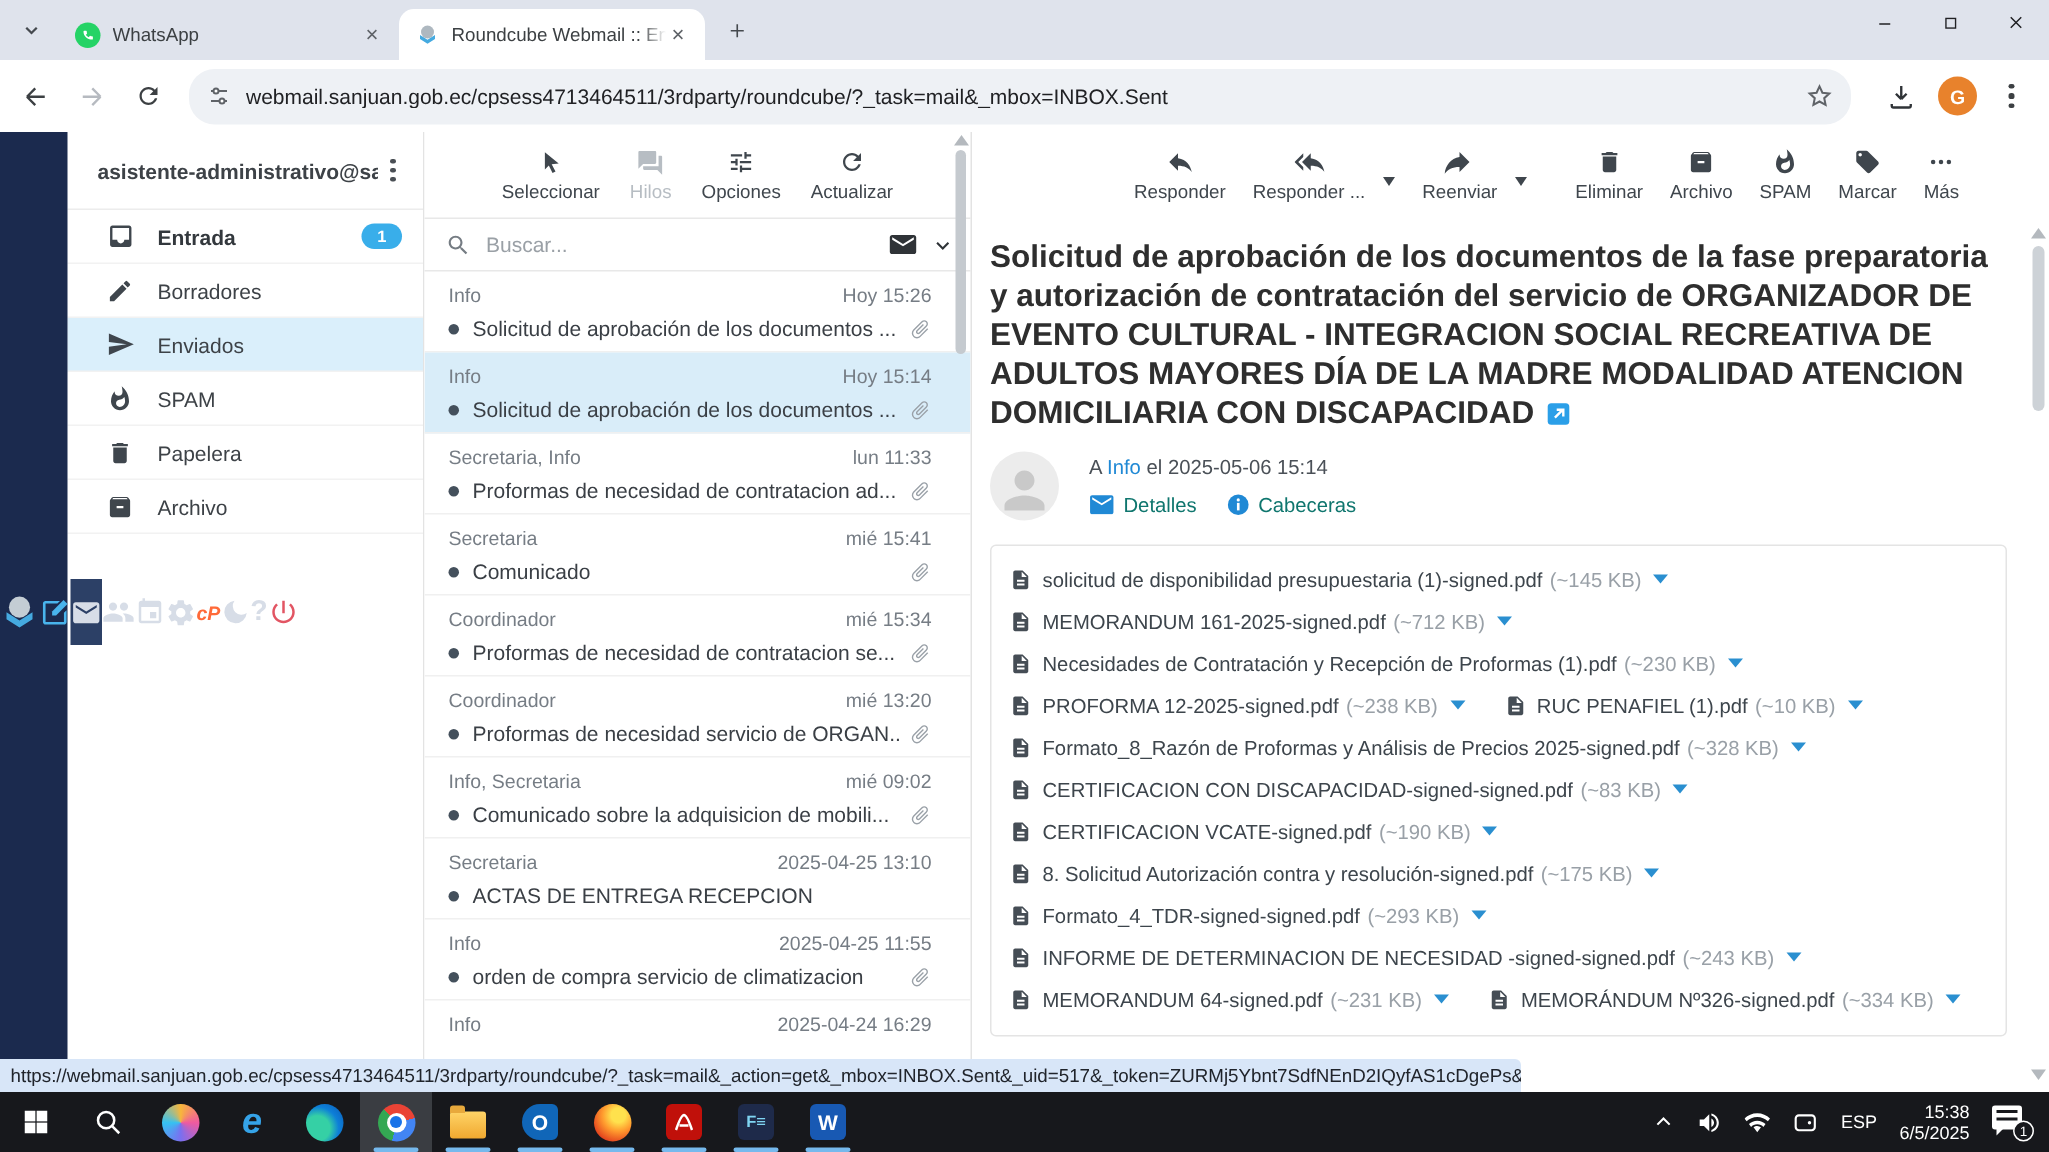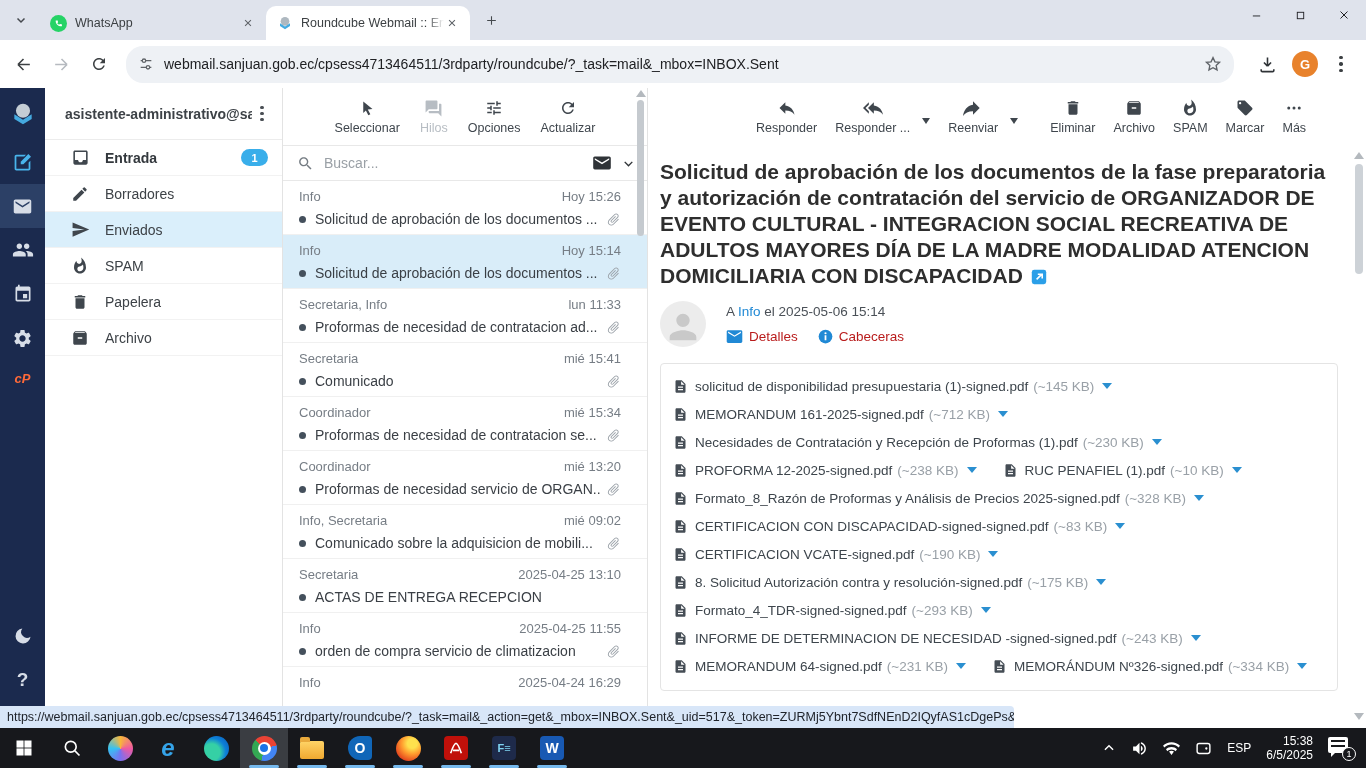--- a/index.html
+++ b/index.html
@@ -25,21 +25,21 @@
   .navbtn { width:30px; height:30px; margin-left:8px; display:flex; align-items:center; justify-content:center; color:#3c4043; flex:none; }
   .navbtn.disabled { color:#b6bac0; }
   .urlpill { flex:1; height:37px; margin:0 10px 0 12px; background:#eef1f5; border-radius:17px; display:flex; align-items:center; padding:0 12px; min-width:0; }
   .urltext { flex:1; font-size:14px; color:#202124; white-space:nowrap; overflow:hidden; margin-left:10px; }
   .avatar-g { width:26px; height:26px; border-radius:50%; background:#e8822c; color:#fff; font-size:13px; font-weight:bold; display:flex; align-items:center; justify-content:center; margin-left:10px; flex:none; }
   .kebab { width:26px; height:26px; margin:0 12px 0 10px; display:flex; flex-direction:column; align-items:center; justify-content:center; gap:3px; flex:none; }
   .kebab i { width:3.5px; height:3.5px; border-radius:50%; background:#3c4043; }
 
   
   .app { position:absolute; top:88px; left:0; right:0; bottom:40px; display:flex; }
-  .rail { width:45px; background:#1b2a4e; display:flex; flex-direction:column; align-items:center; flex:none; position:relative; }
+  .rail { width:45px; background:#1b2a4e; display:flex; flex-direction:row; align-items:center; flex:none; position:relative; }
   .rail .ric { width:45px; height:44px; display:flex; align-items:center; justify-content:center; color:#d7dde7; }
   .rail .ric.sel { background:#2c4066; }
   .rail .spacer { flex:1; }
   .cp-logo { color:#ff6a39; font-weight:bold; font-style:italic; font-size:13px; }
 
   .folders { width:238px; background:#fff; border-right:1px solid #e3e3e3; flex:none; }
   .acct { height:52px; display:flex; align-items:center; padding:0 10px 0 20px; border-bottom:1px solid #ececec; }
   .acct .name { flex:1; font-size:14px; font-weight:bold; color:#3d4247; white-space:nowrap; overflow:hidden; }
   .vdots { width:20px; height:24px; display:flex; flex-direction:column; align-items:center; justify-content:center; gap:2.5px; }
   .vdots i { width:3.5px; height:3.5px; border-radius:50%; background:#4a4f55; }
@@ -78,21 +78,21 @@
   .rtoolbar { height:57px; display:flex; align-items:center; padding-left:108px; gap:18px; flex:none; }
   .caret-dn { width:0; height:0; border-left:4.5px solid transparent; border-right:4.5px solid transparent; border-top:6px solid #3f464d; margin:8px 0 0 -6px; }
   .rbody { flex:1; overflow:hidden; padding:14px 26px 0 12px; }
   .subject { font-size:21px; line-height:26px; font-weight:bold; color:#2e2e2e; }
   .extlink { display:inline-block; vertical-align:-2px; margin-left:8px; }
   .meta { display:flex; margin-top:12px; }
   .mavatar { width:46px; height:46px; border-radius:50%; background:#ececec; overflow:hidden; display:flex; align-items:flex-end; justify-content:center; flex:none; }
   .metatxt { margin-left:20px; padding-top:3px; font-size:13.5px; color:#4a5057; }
   .metatxt .lnk { color:#2089d5; }
   .metalinks { display:flex; gap:20px; margin-top:10px; align-items:center; }
-  .metalink { display:flex; align-items:center; gap:6px; color:#b91c1c; font-size:13.5px; }
+  .metalink { display:flex; align-items:center; gap:6px; color:#0f766e; font-size:13.5px; }
   .attbox { margin:16px 2px 0 0; border:1px solid #e4e4e4; border-radius:4px; padding:8px 12px 10px 12px; display:flex; flex-wrap:wrap; column-gap:26px; }
   .att { display:flex; align-items:center; height:28px; white-space:nowrap; }
   .att .aic { color:#454d55; margin-right:7px; flex:none; }
   .att .aname { font-size:13.5px; color:#3d454c; }
   .att .asize { font-size:13.5px; color:#99a0a7; margin-left:5px; }
   .att .acaret { width:0; height:0; border-left:5px solid transparent; border-right:5px solid transparent; border-top:6px solid #2a8fd0; margin-left:8px; }
   .rscroll { position:absolute; top:62px; right:2px; width:11px; bottom:4px; }
   .rscroll .thumb { position:absolute; top:14px; left:2px; width:8px; height:110px; background:#cdd2d7; border-radius:4px; }
 
   

